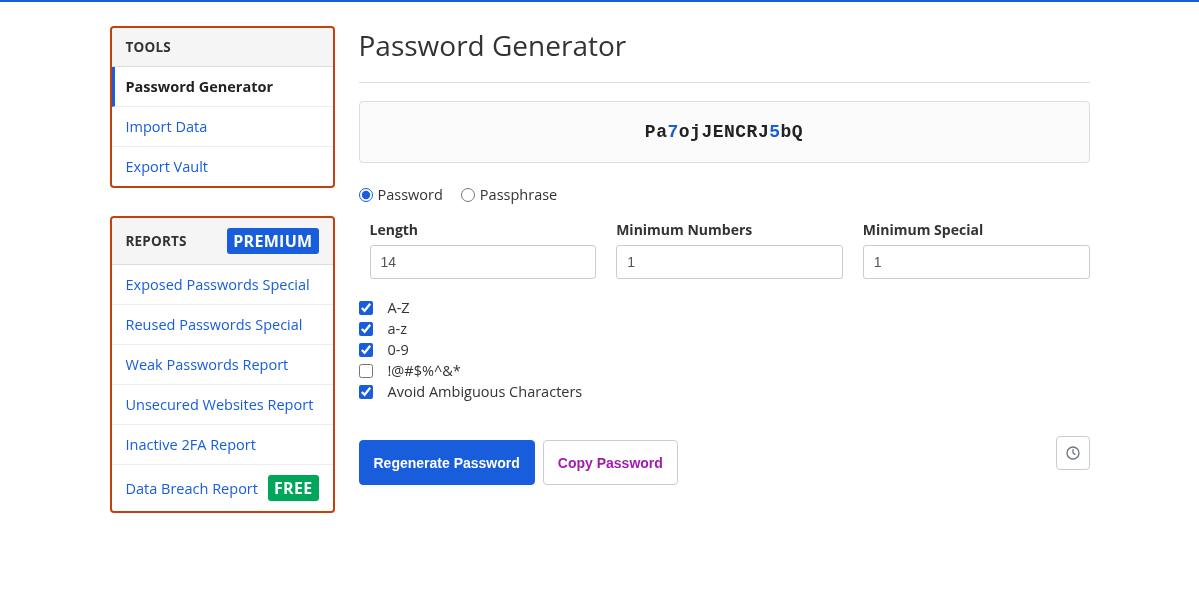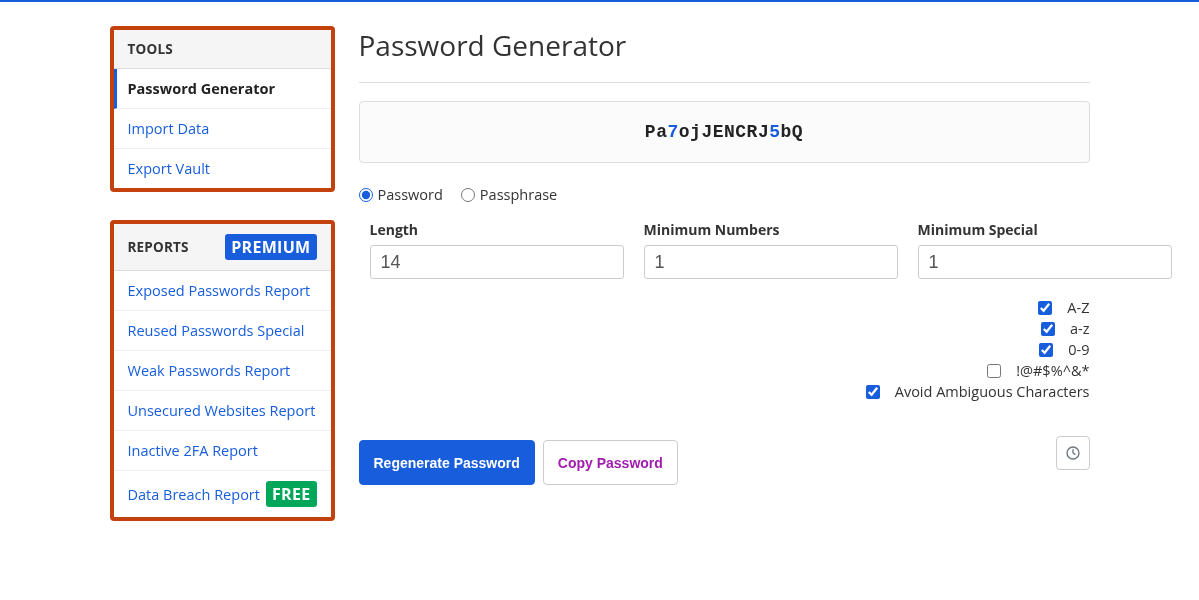--- a/index.html
+++ b/index.html
@@ -14,21 +14,21 @@
     max-width: 980px;
     margin: 0 auto;
     padding: 24px 0 0 0;
     display: flex;
     gap: 24px;
   }
   .sidebar { width: 225px; flex: 0 0 225px; }
   .main { flex: 1; min-width: 0; }
 
   .card {
-    border: 4px solid #c2410c;
+    border: 2px solid #c2410c;
     border-radius: 4px;
     margin-bottom: 28px;
     background: #fff;
   }
   .card-header {
     background: #f5f5f5;
     padding: 10px 14px;
     font-weight: 700;
     color: #333;
     font-size: 13.5px;
@@ -101,26 +101,26 @@
   input[type="checkbox"] { accent-color: #175ddc; width: 14px; height: 14px; }
 
   .row3 { display: flex; gap: 20px; margin-bottom: 18px; margin-left: 11px; }
   .field { flex: 1; display: flex; flex-direction: column; }
   .field-label { font-weight: 700; font-size: 14px; margin-bottom: 6px; }
   .field input {
     height: 34px;
     border: 1px solid #ccc;
     border-radius: 3px;
     padding: 0 10px;
-    font-size: 18px;
+    font-size: 14px;
     color: #555;
   }
 
   .checks { margin-bottom: 18px; }
-  .checks label { display: flex; align-items: center; gap: 15px; font-size: 14.5px; line-height: 21px; cursor: pointer; justify-content: flex-end; }
+  .checks label { display: flex; align-items: center; gap: 15px; font-size: 14.5px; line-height: 21px; cursor: pointer; }
 
   .btn-row { display: flex; gap: 8px; align-items: center; }
   .btn {
     height: 45px;
     padding: 0 14px;
     border-radius: 4px;
     font-size: 14px;
     cursor: pointer;
     border: 1px solid transparent;
     margin-top: 20px;
@@ -157,21 +157,21 @@
         <span>Export Vault</span>
       </a>
     </div>
 
     <div class="card">
       <div class="card-header">
         <span>REPORTS</span>
         <span class="badge badge-premium">PREMIUM</span>
       </div>
       <a class="nav-item">
-        <span>Exposed Passwords Report</span>
+        <span>Exposed Passwords Special</span>
       </a>
       <a class="nav-item">
         <span>Reused Passwords Special</span>
       </a>
       <a class="nav-item">
         <span>Weak Passwords Report</span>
       </a>
       <a class="nav-item">
         <span>Unsecured Websites Report</span>
       </a>

